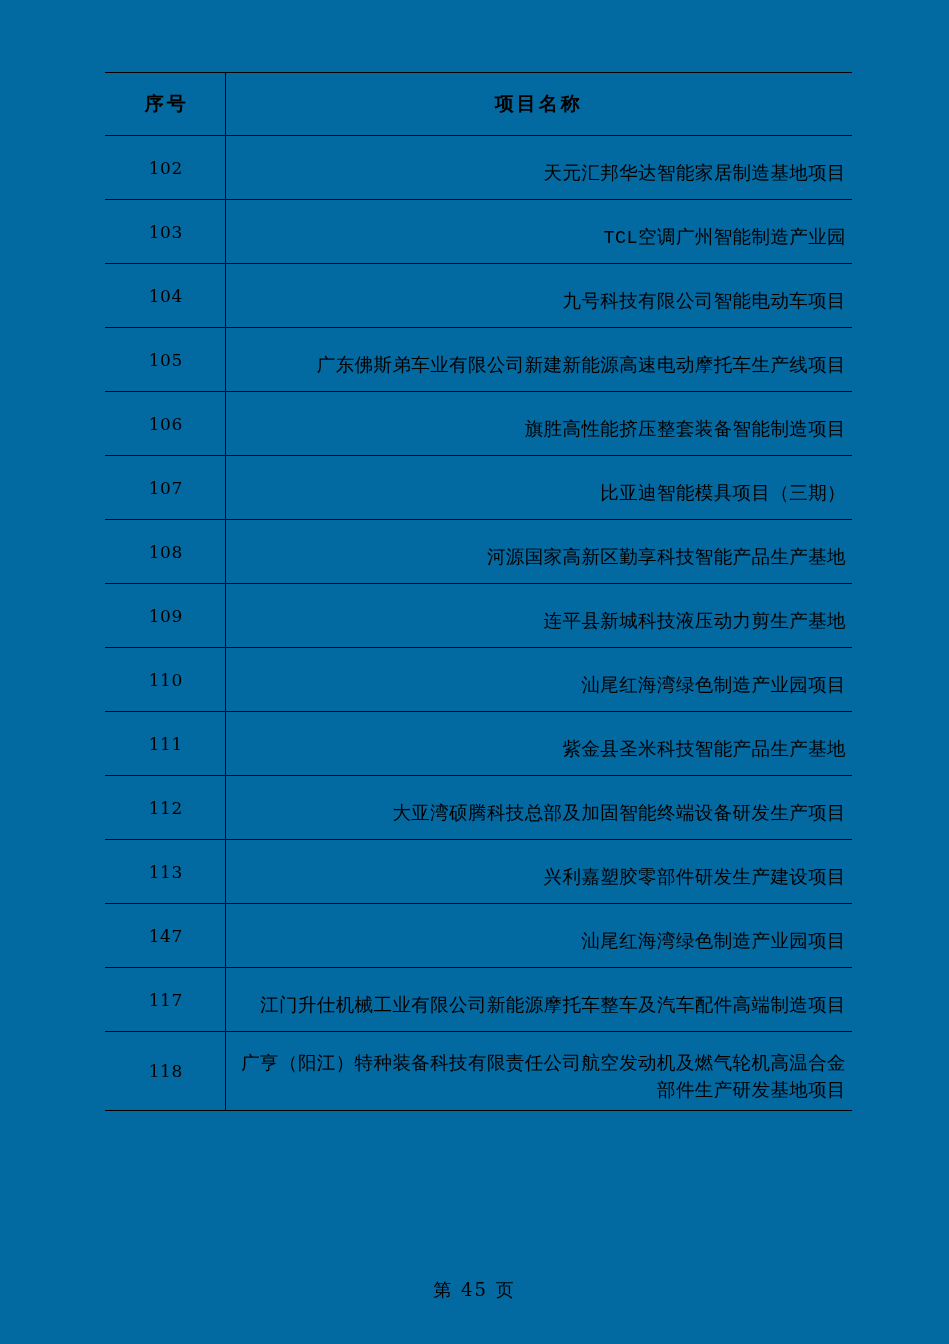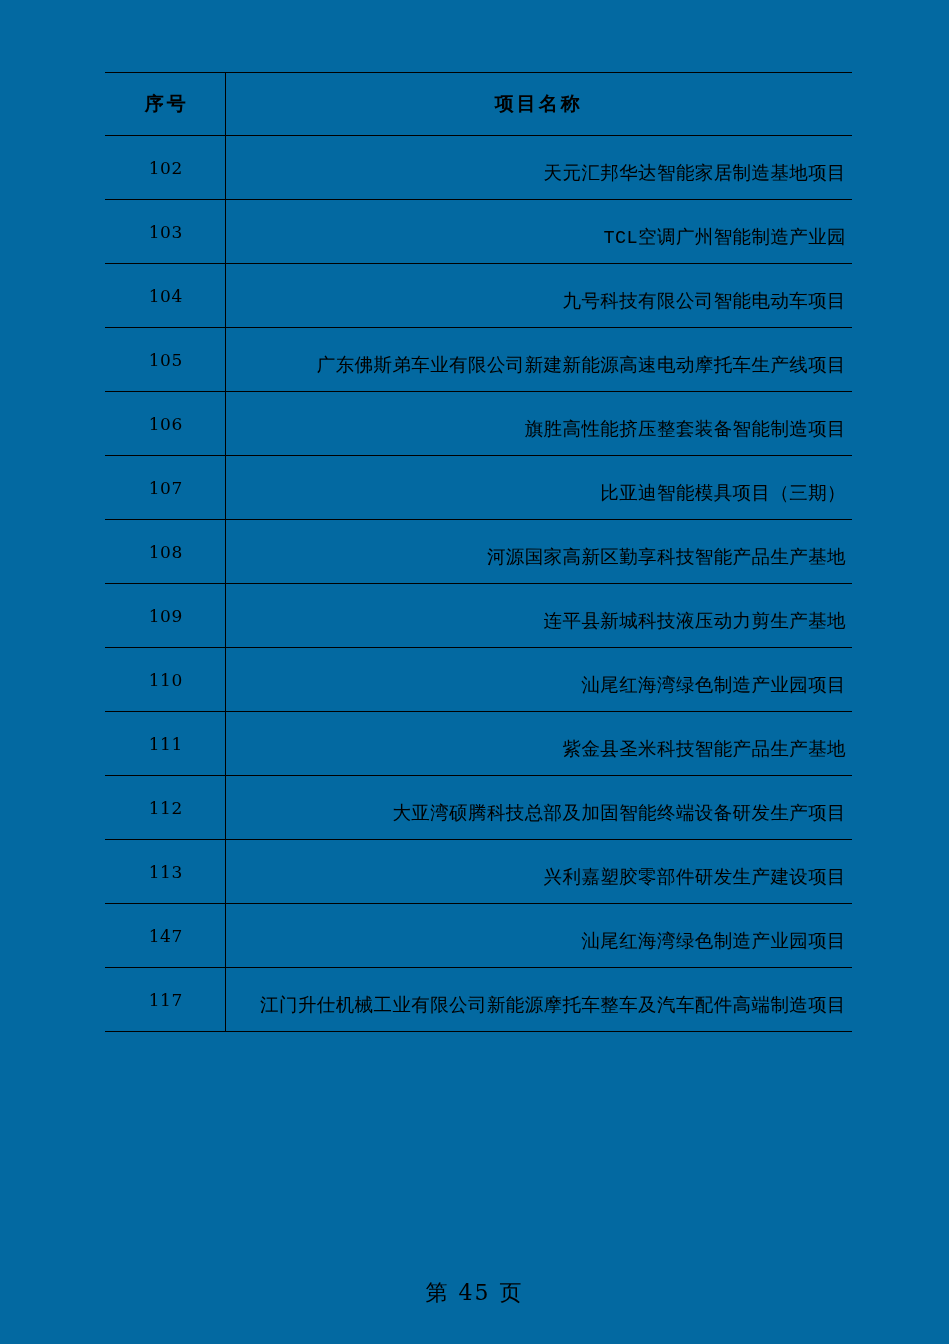--- a/index.html
+++ b/index.html
@@ -102,21 +102,21 @@
   
   .footer {
     position: absolute;
     left: 0;
     top: 1278px;
     width: 949px;
     text-align: center;
   }
   .footer-text {
     display: inline-block;
-    font-size: 22px;
+    font-size: 18px;
     letter-spacing: 2px;
     font-family: "DejaVu Serif", "Liberation Serif", serif;
   }
 </style>
 </head>
 <body>
 
 <div class="page">
 
   <div class="table-wrap">
@@ -258,20 +258,28 @@
 
         <tr>
           <td class="cell-seq">
             <div class="seq-text">117</div>
           </td>
           <td class="cell-name">
             <div class="name-text">江门升仕机械工业有限公司新能源摩托车整车及汽车配件高端制造项目</div>
           </td>
         </tr>
 
+        <tr class="tall">
+          <td class="cell-seq">
+            <div class="seq-text">118</div>
+          </td>
+          <td class="cell-name">
+            <div class="name-text">广亨（阳江）特种装备科技有限责任公司航空发动机及燃气轮机高温合金部件生产研发基地项目</div>
+          </td>
+        </tr>
 
       </tbody>
     </table>
   </div>
 
   <div class="footer">
     <span class="footer-text">第 45 页</span>
   </div>
 
 </div>

